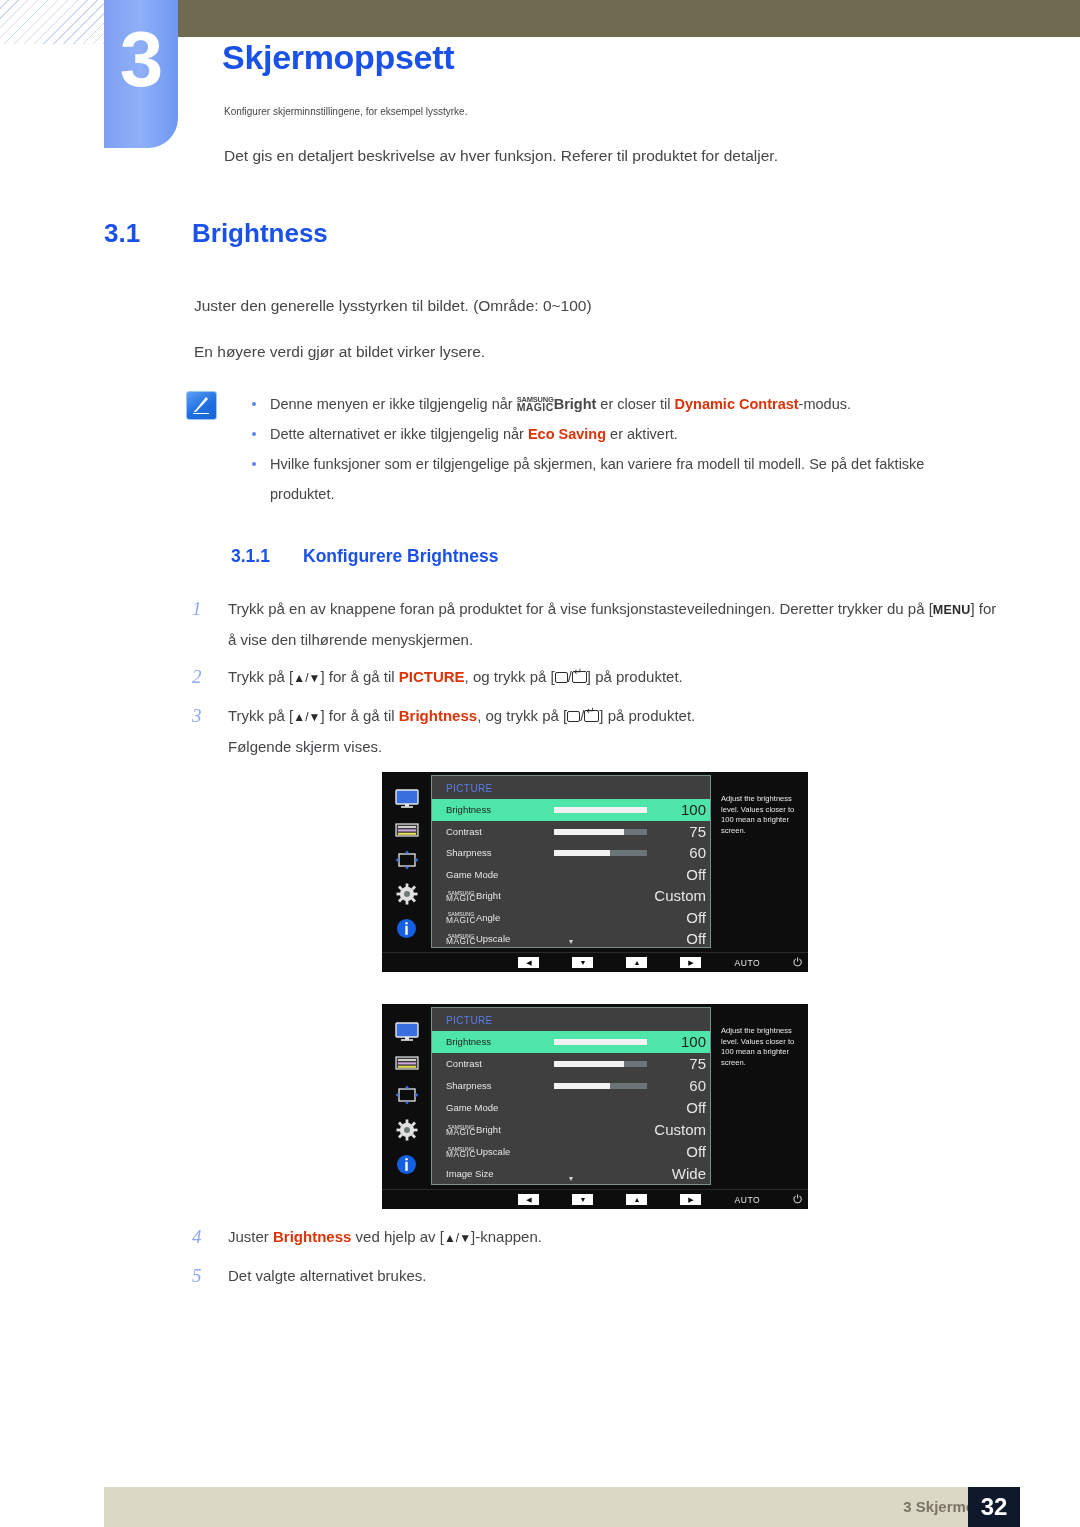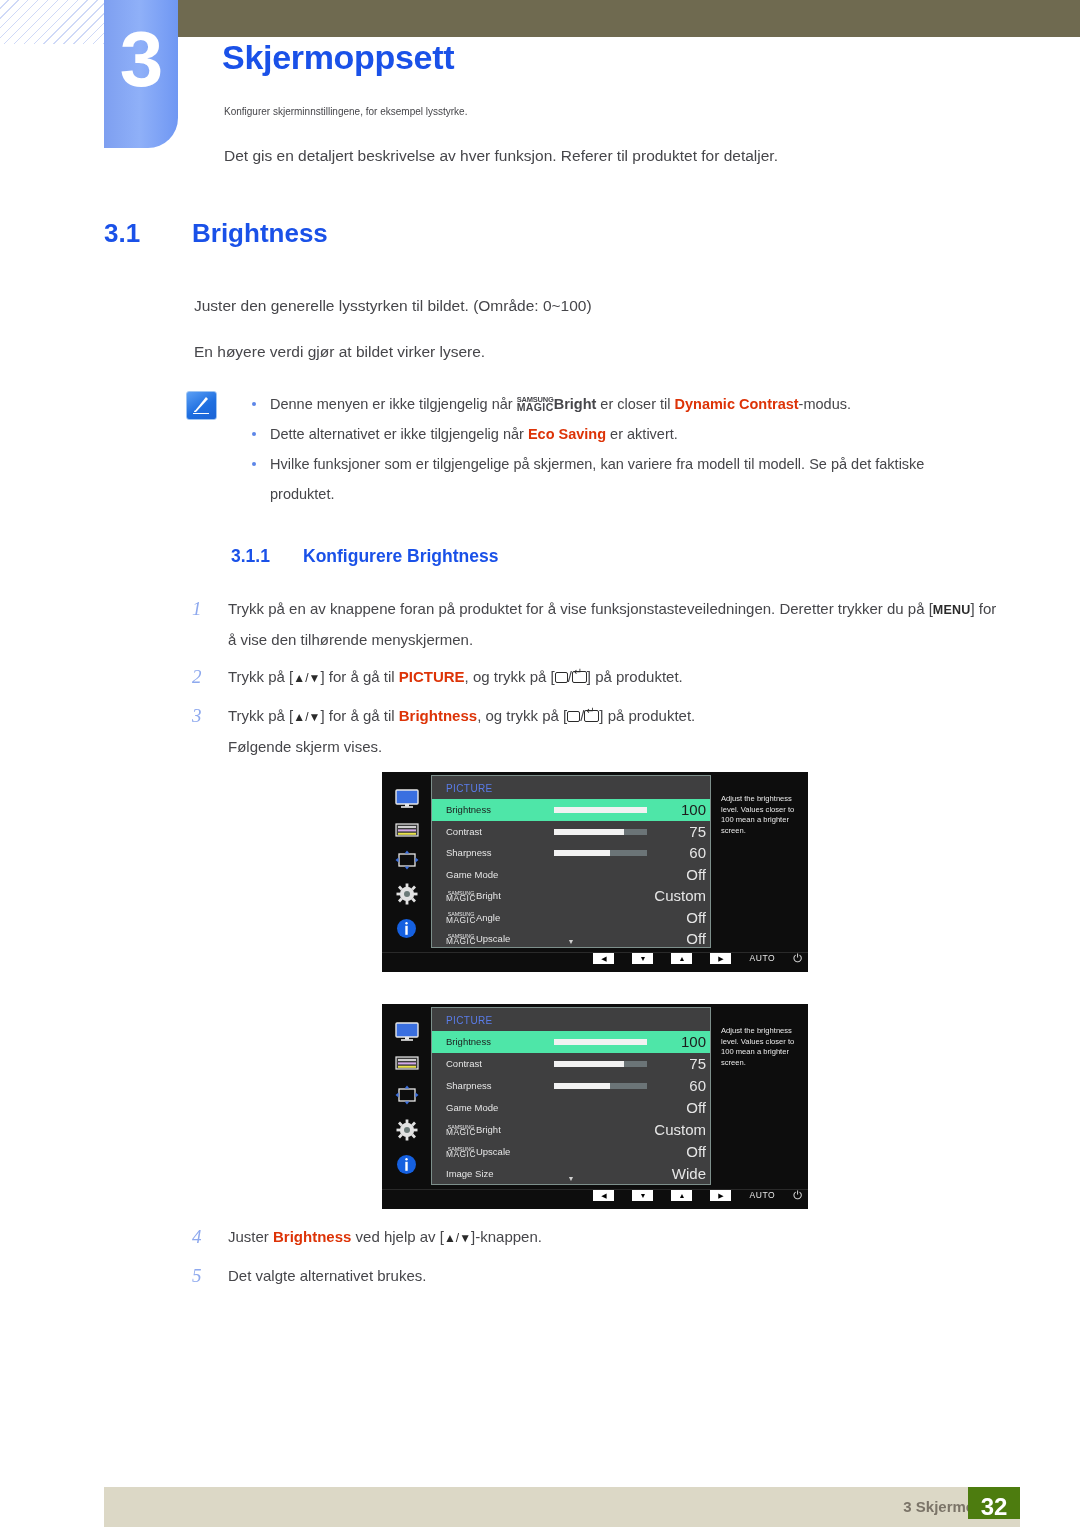--- a/index.html
+++ b/index.html
@@ -320,22 +320,22 @@
     position: relative;
     height: 19px;
     background: #0d0d0d;
     border-top: 1px solid #2a2a2a;
   }
   .osd-btns {
     position: absolute;
     right: 6px; top: 0;
     height: 19px;
     display: flex;
-    align-items: flex-start;
-    gap: 18px;
+    align-items: center;
+    gap: 33px;
   }
   .kb {
     width: 21px; height: 11px;
     background: #ffffff;
     display: flex;
     align-items: center;
     justify-content: center;
     color: #000;
     font-size: 7px;
     line-height: 1;
@@ -353,22 +353,22 @@
   .footer-text {
     position: absolute;
     right: 60px; top: 1498px;
     font-size: 15px;
     font-weight: bold;
     color: #7b7468;
   }
   .footer-page {
     position: absolute;
     left: 968px; top: 1487px;
-    width: 52px; height: 32px;
-    background: #4d7c0f;
+    width: 52px; height: 40px;
+    background: #0f172a;
     color: #ffffff;
     font-size: 24px;
     font-weight: bold;
     text-align: center;
     line-height: 40px;
   }
 </style>
 </head>
 <body>
 

